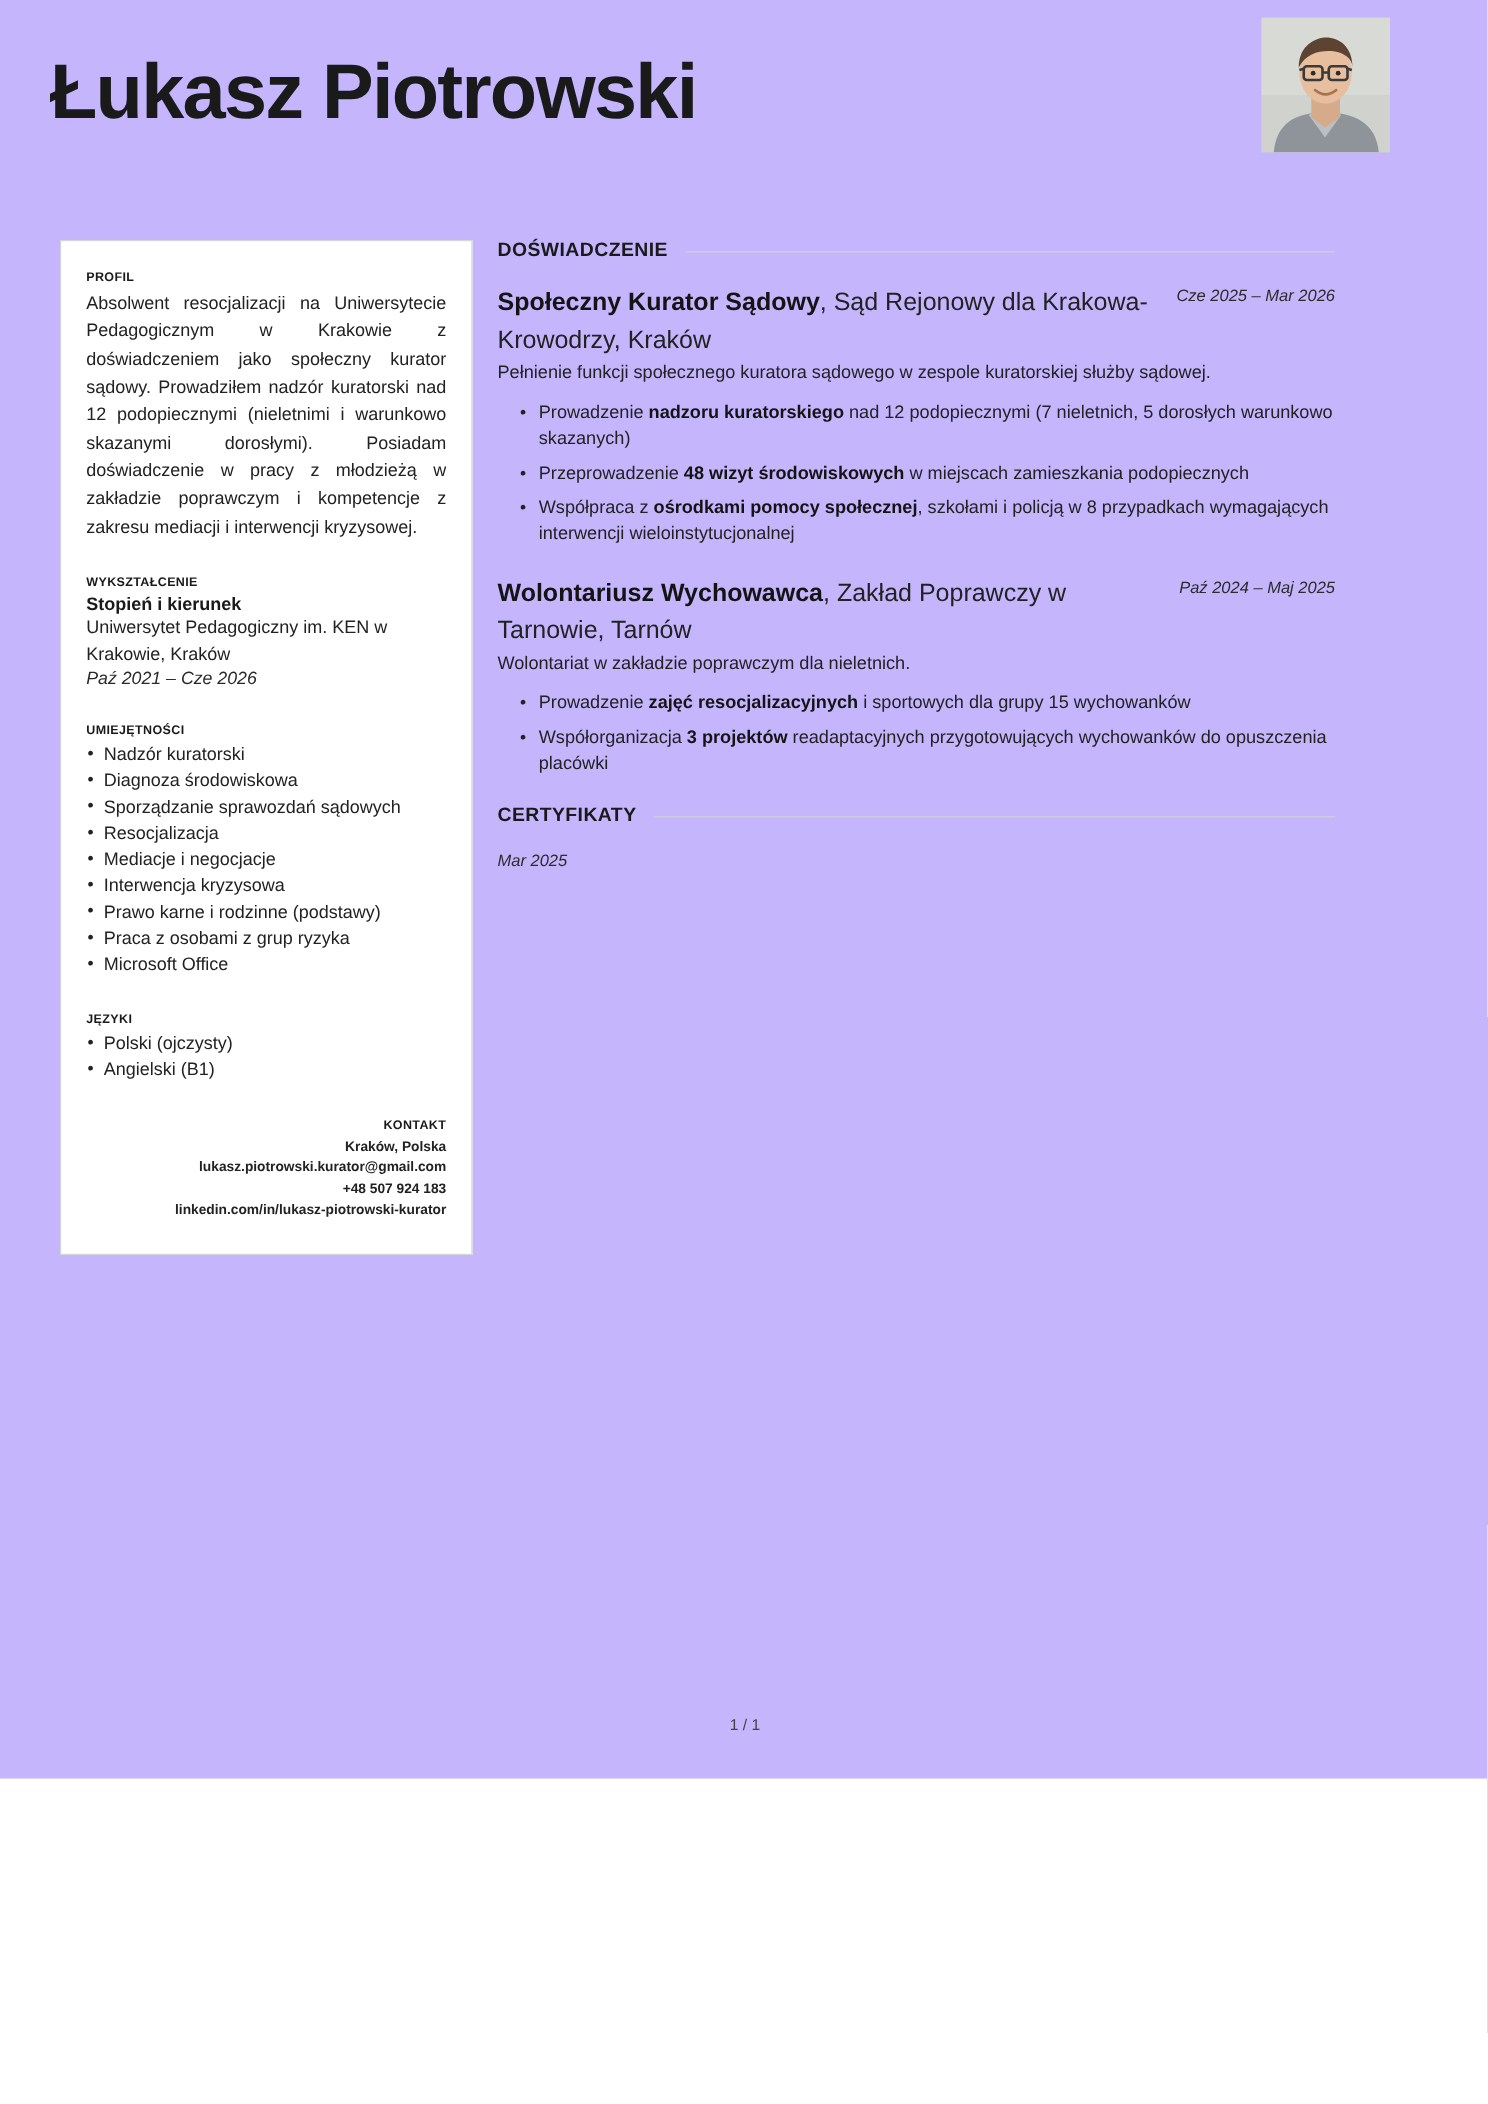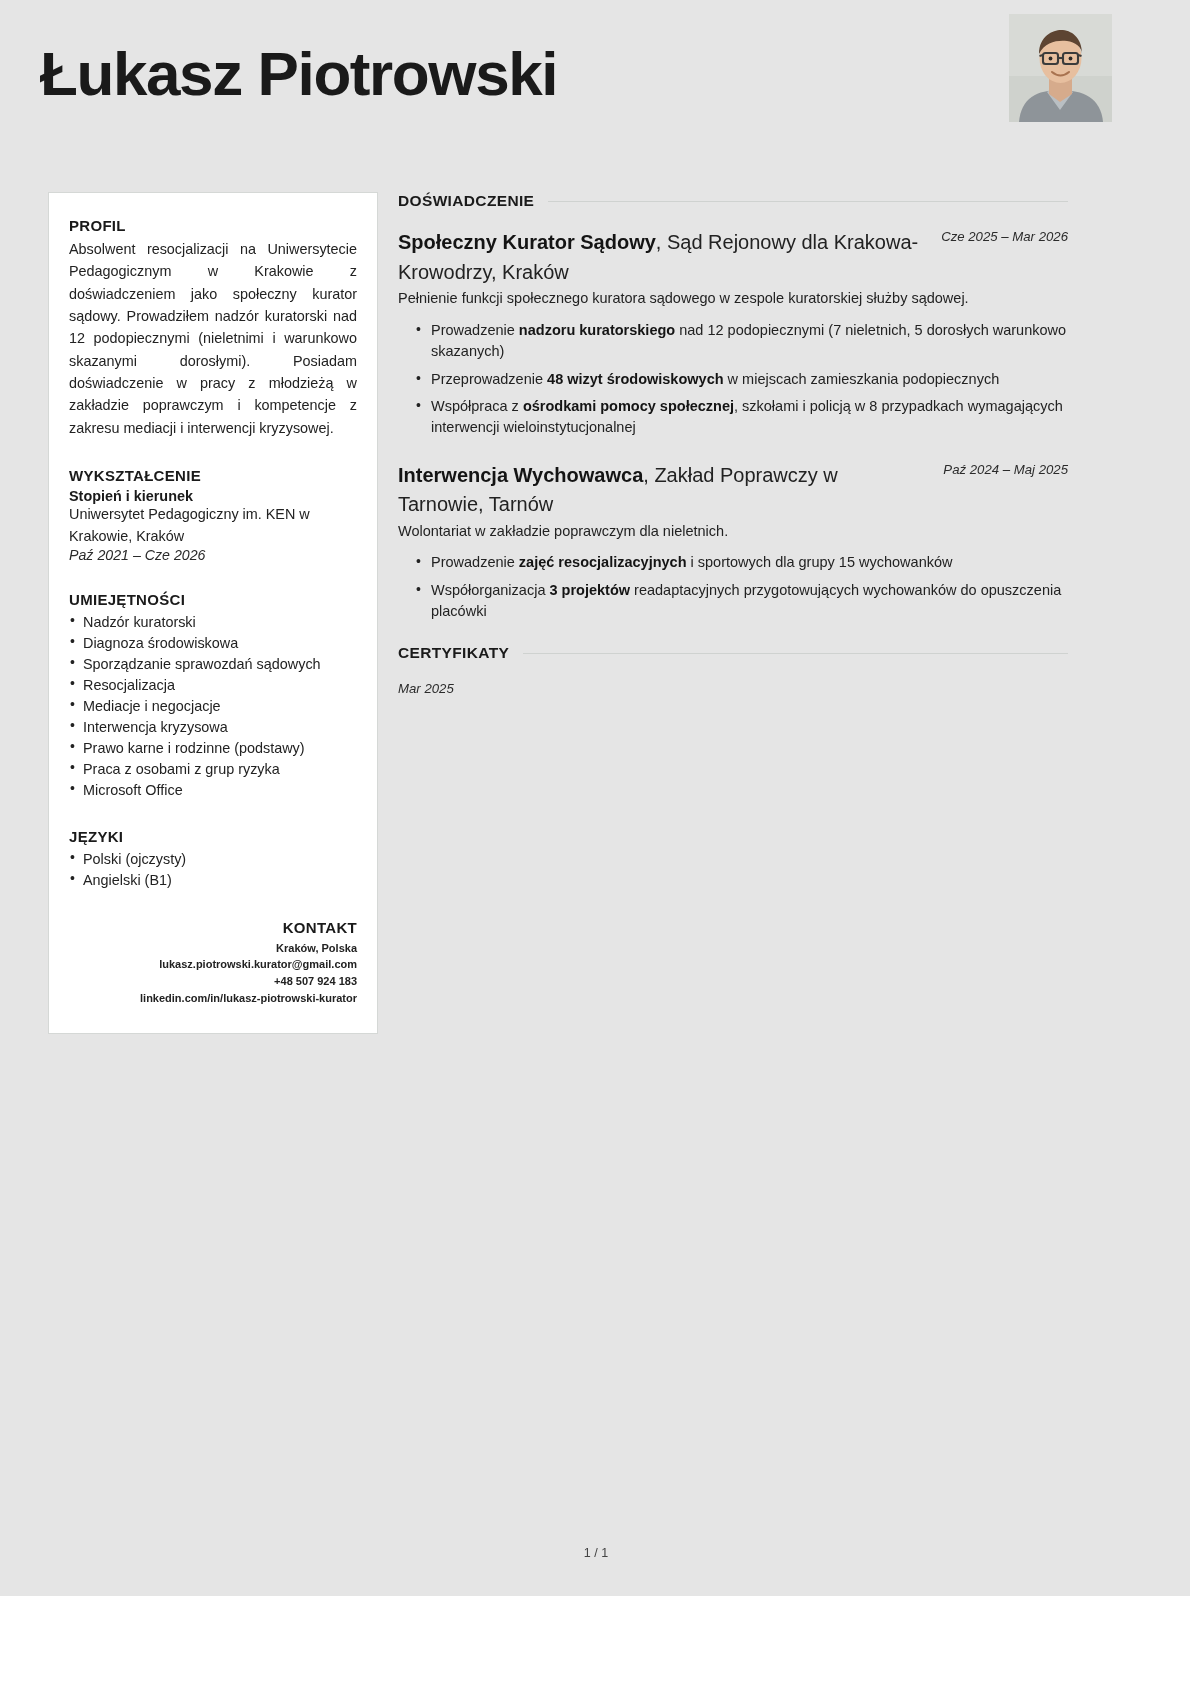--- a/index.html
+++ b/index.html
@@ -8,23 +8,23 @@
     background: #ffffff;
   }
   body {
     font-family: "Liberation Sans", sans-serif;
     color: #1f1f1f;
     -webkit-font-smoothing: antialiased;
   }
   .page {
     position: relative;
     width: 1190px;
-    height: 1596px;
+    height: 1423px;
     margin: 0 auto;
-    background: #e5e5e5;
+    background: #c4b5fd;
     box-sizing: border-box;
     overflow: hidden;
   }
 
   
   .header {
     position: absolute;
     left: 40px;
     top: 42px;
     right: 40px;
@@ -76,21 +76,21 @@
   }
   .main {
     position: absolute;
     left: 398px;
     top: 0;
     width: 670px;
   }
 
   
   .side-h {
-    font-size: 15px;
+    font-size: 10px;
     font-weight: 700;
     letter-spacing: 0.3px;
     color: #1a1a1a;
     margin: 0 0 4px 0;
   }
   .side-block { margin-bottom: 28px; }
   .side-block:last-child { margin-bottom: 0; text-align: right; }
   .profile-text {
     font-size: 14.4px;
     line-height: 1.55;
@@ -333,21 +333,21 @@
               </div>
               <p class="entry-desc">Pełnienie funkcji społecznego kuratora sądowego w zespole kuratorskiej służby sądowej.</p>
               <ul class="main-list">
                 <li>Prowadzenie <b>nadzoru kuratorskiego</b> nad 12 podopiecznymi (7 nieletnich, 5 dorosłych warunkowo skazanych)</li>
                 <li>Przeprowadzenie <b>48 wizyt środowiskowych</b> w miejscach zamieszkania podopiecznych</li>
                 <li>Współpraca z <b>ośrodkami pomocy społecznej</b>, szkołami i policją w 8 przypadkach wymagających interwencji wieloinstytucjonalnej</li>
               </ul>
             </div>
             <div class="entry">
               <div class="entry-top">
-                <div class="entry-head"><b>Interwencja Wychowawca</b><span>, Zakład Poprawczy w Tarnowie, Tarnów</span></div>
+                <div class="entry-head"><b>Wolontariusz Wychowawca</b><span>, Zakład Poprawczy w Tarnowie, Tarnów</span></div>
                 <div class="entry-date">Paź 2024 – Maj 2025</div>
               </div>
               <p class="entry-desc">Wolontariat w zakładzie poprawczym dla nieletnich.</p>
               <ul class="main-list">
                 <li>Prowadzenie <b>zajęć resocjalizacyjnych</b> i sportowych dla grupy 15 wychowanków</li>
                 <li>Współorganizacja <b>3 projektów</b> readaptacyjnych przygotowujących wychowanków do opuszczenia placówki</li>
               </ul>
             </div>
           </div>
       </div>

